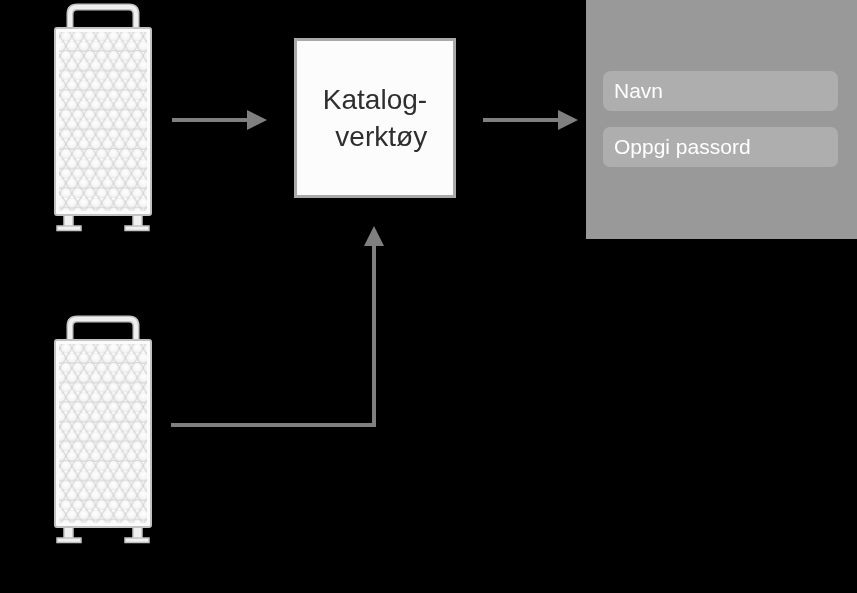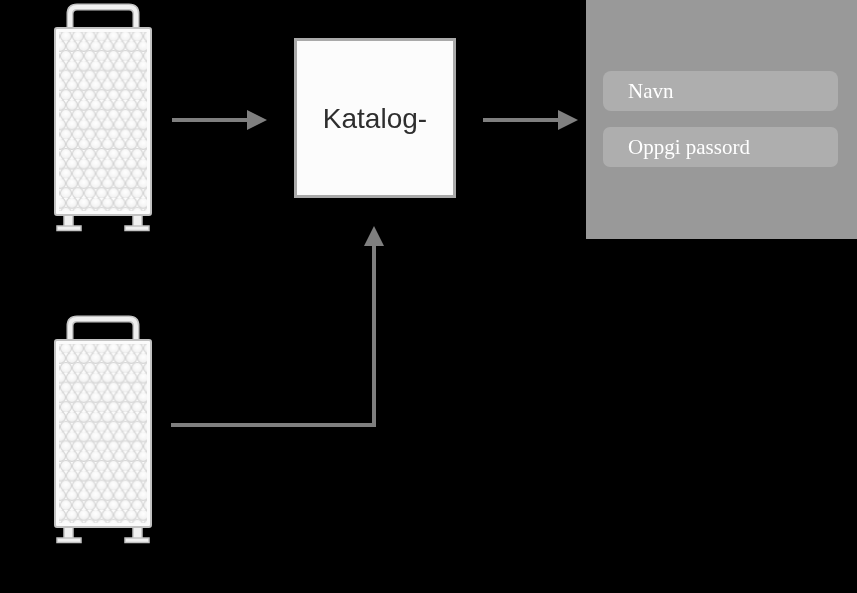--- a/index.html
+++ b/index.html
@@ -64,24 +64,23 @@
   }
   .login-field {
     position: absolute;
     left: 17px;
     width: 235px; height: 40px;
     box-sizing: border-box;
     background: var(--field-background, #aeaeae);
     border-radius: 8px;
     display: flex;
     align-items: center;
-    padding-left: 25px;
+    padding-left: 11px;
     color: var(--field-text, #fff);
     font-size: 21px;
-    font-family: Liberation Serif, serif;
   }
   .login-field-name { top: 71px; }
   .login-field-password { top: 127px; border-radius: 7px; }
   
   .mp-outline { stroke: var(--macpro-outline, #c2c2c2); }
   .mp-body { fill: var(--macpro-body, #fbfbfb); }
   .mp-foot { fill: #f0f0f0; }
   .mp-handle-inner { stroke: #efefef; }
 </style>
 </head>
@@ -140,20 +139,21 @@
     </g>
     <g>
       <polyline class="arrow-line" points="171,425 374,425 374,245"></polyline>
       <polygon class="arrow-head" points="364,246 374,226 384,246"></polygon>
     </g>
   </svg>
 
   <div class="tool-box">
     <div class="tool-box-label">
       <span>Katalog-</span>
+      <span>verktøy</span>
     </div>
   </div>
 
   <div class="login-panel">
     <div class="login-field login-field-name">
       <span>Navn</span>
     </div>
     <div class="login-field login-field-password">
       <span>Oppgi passord</span>
     </div>

